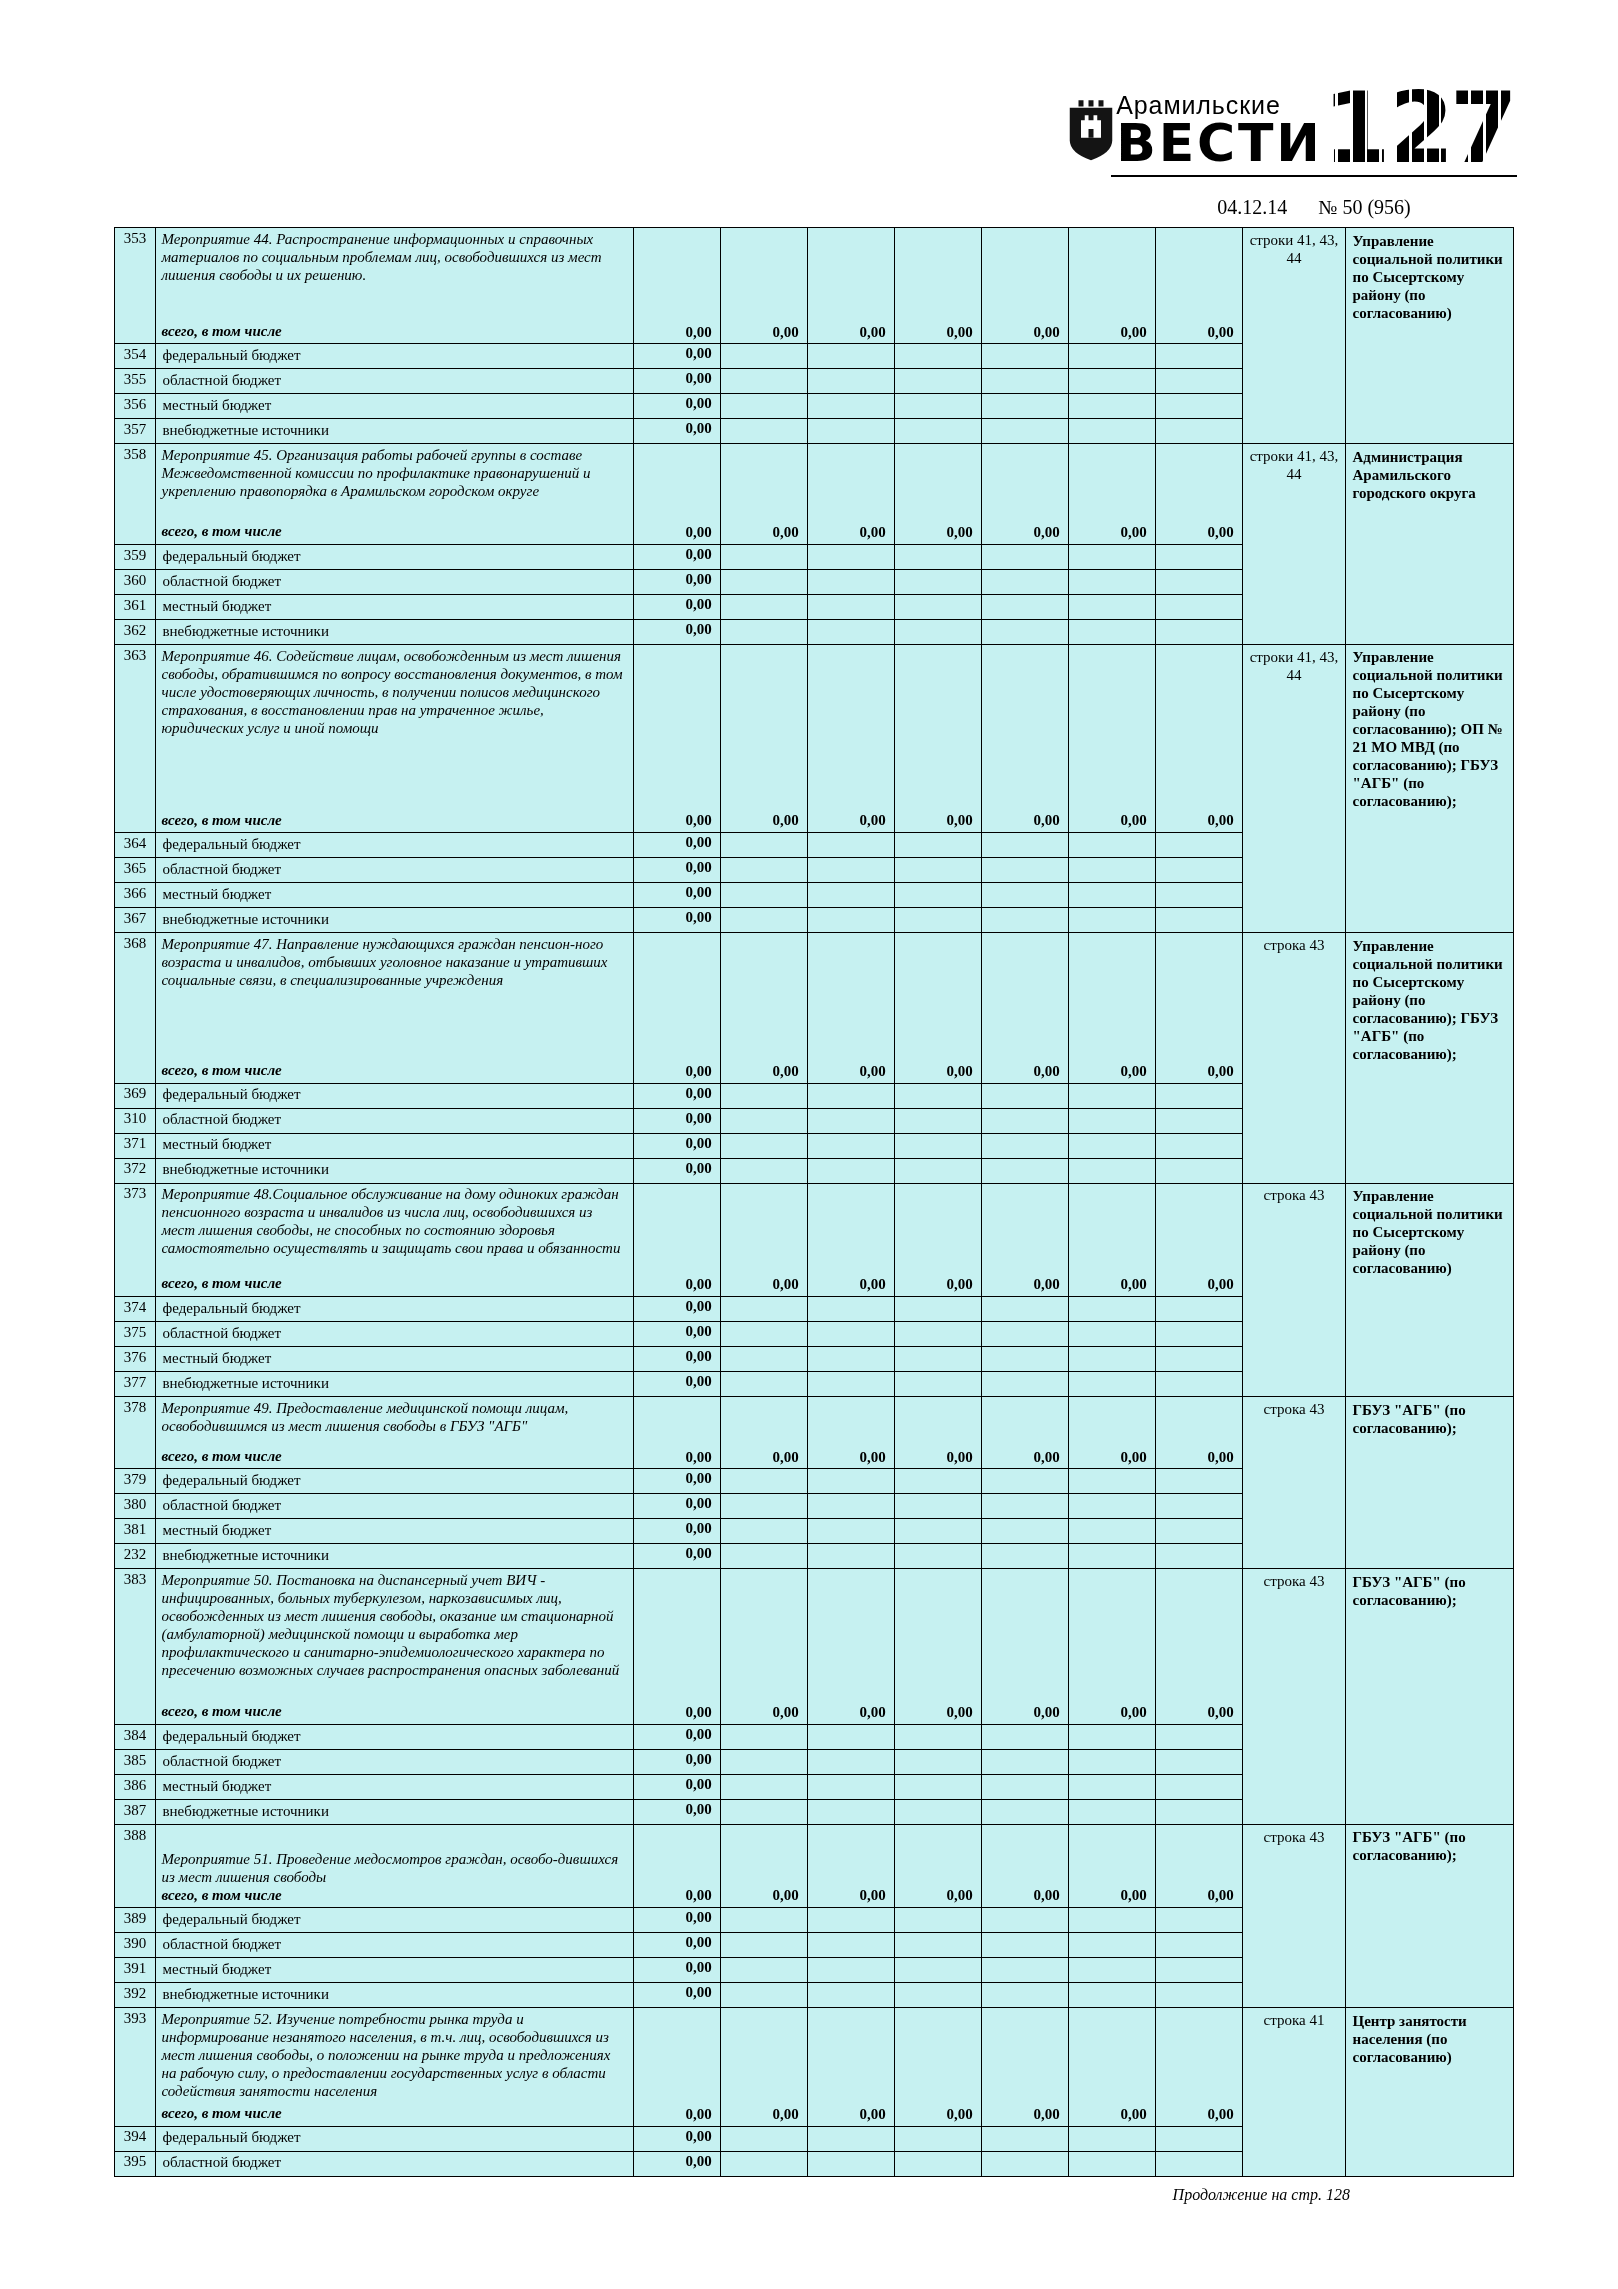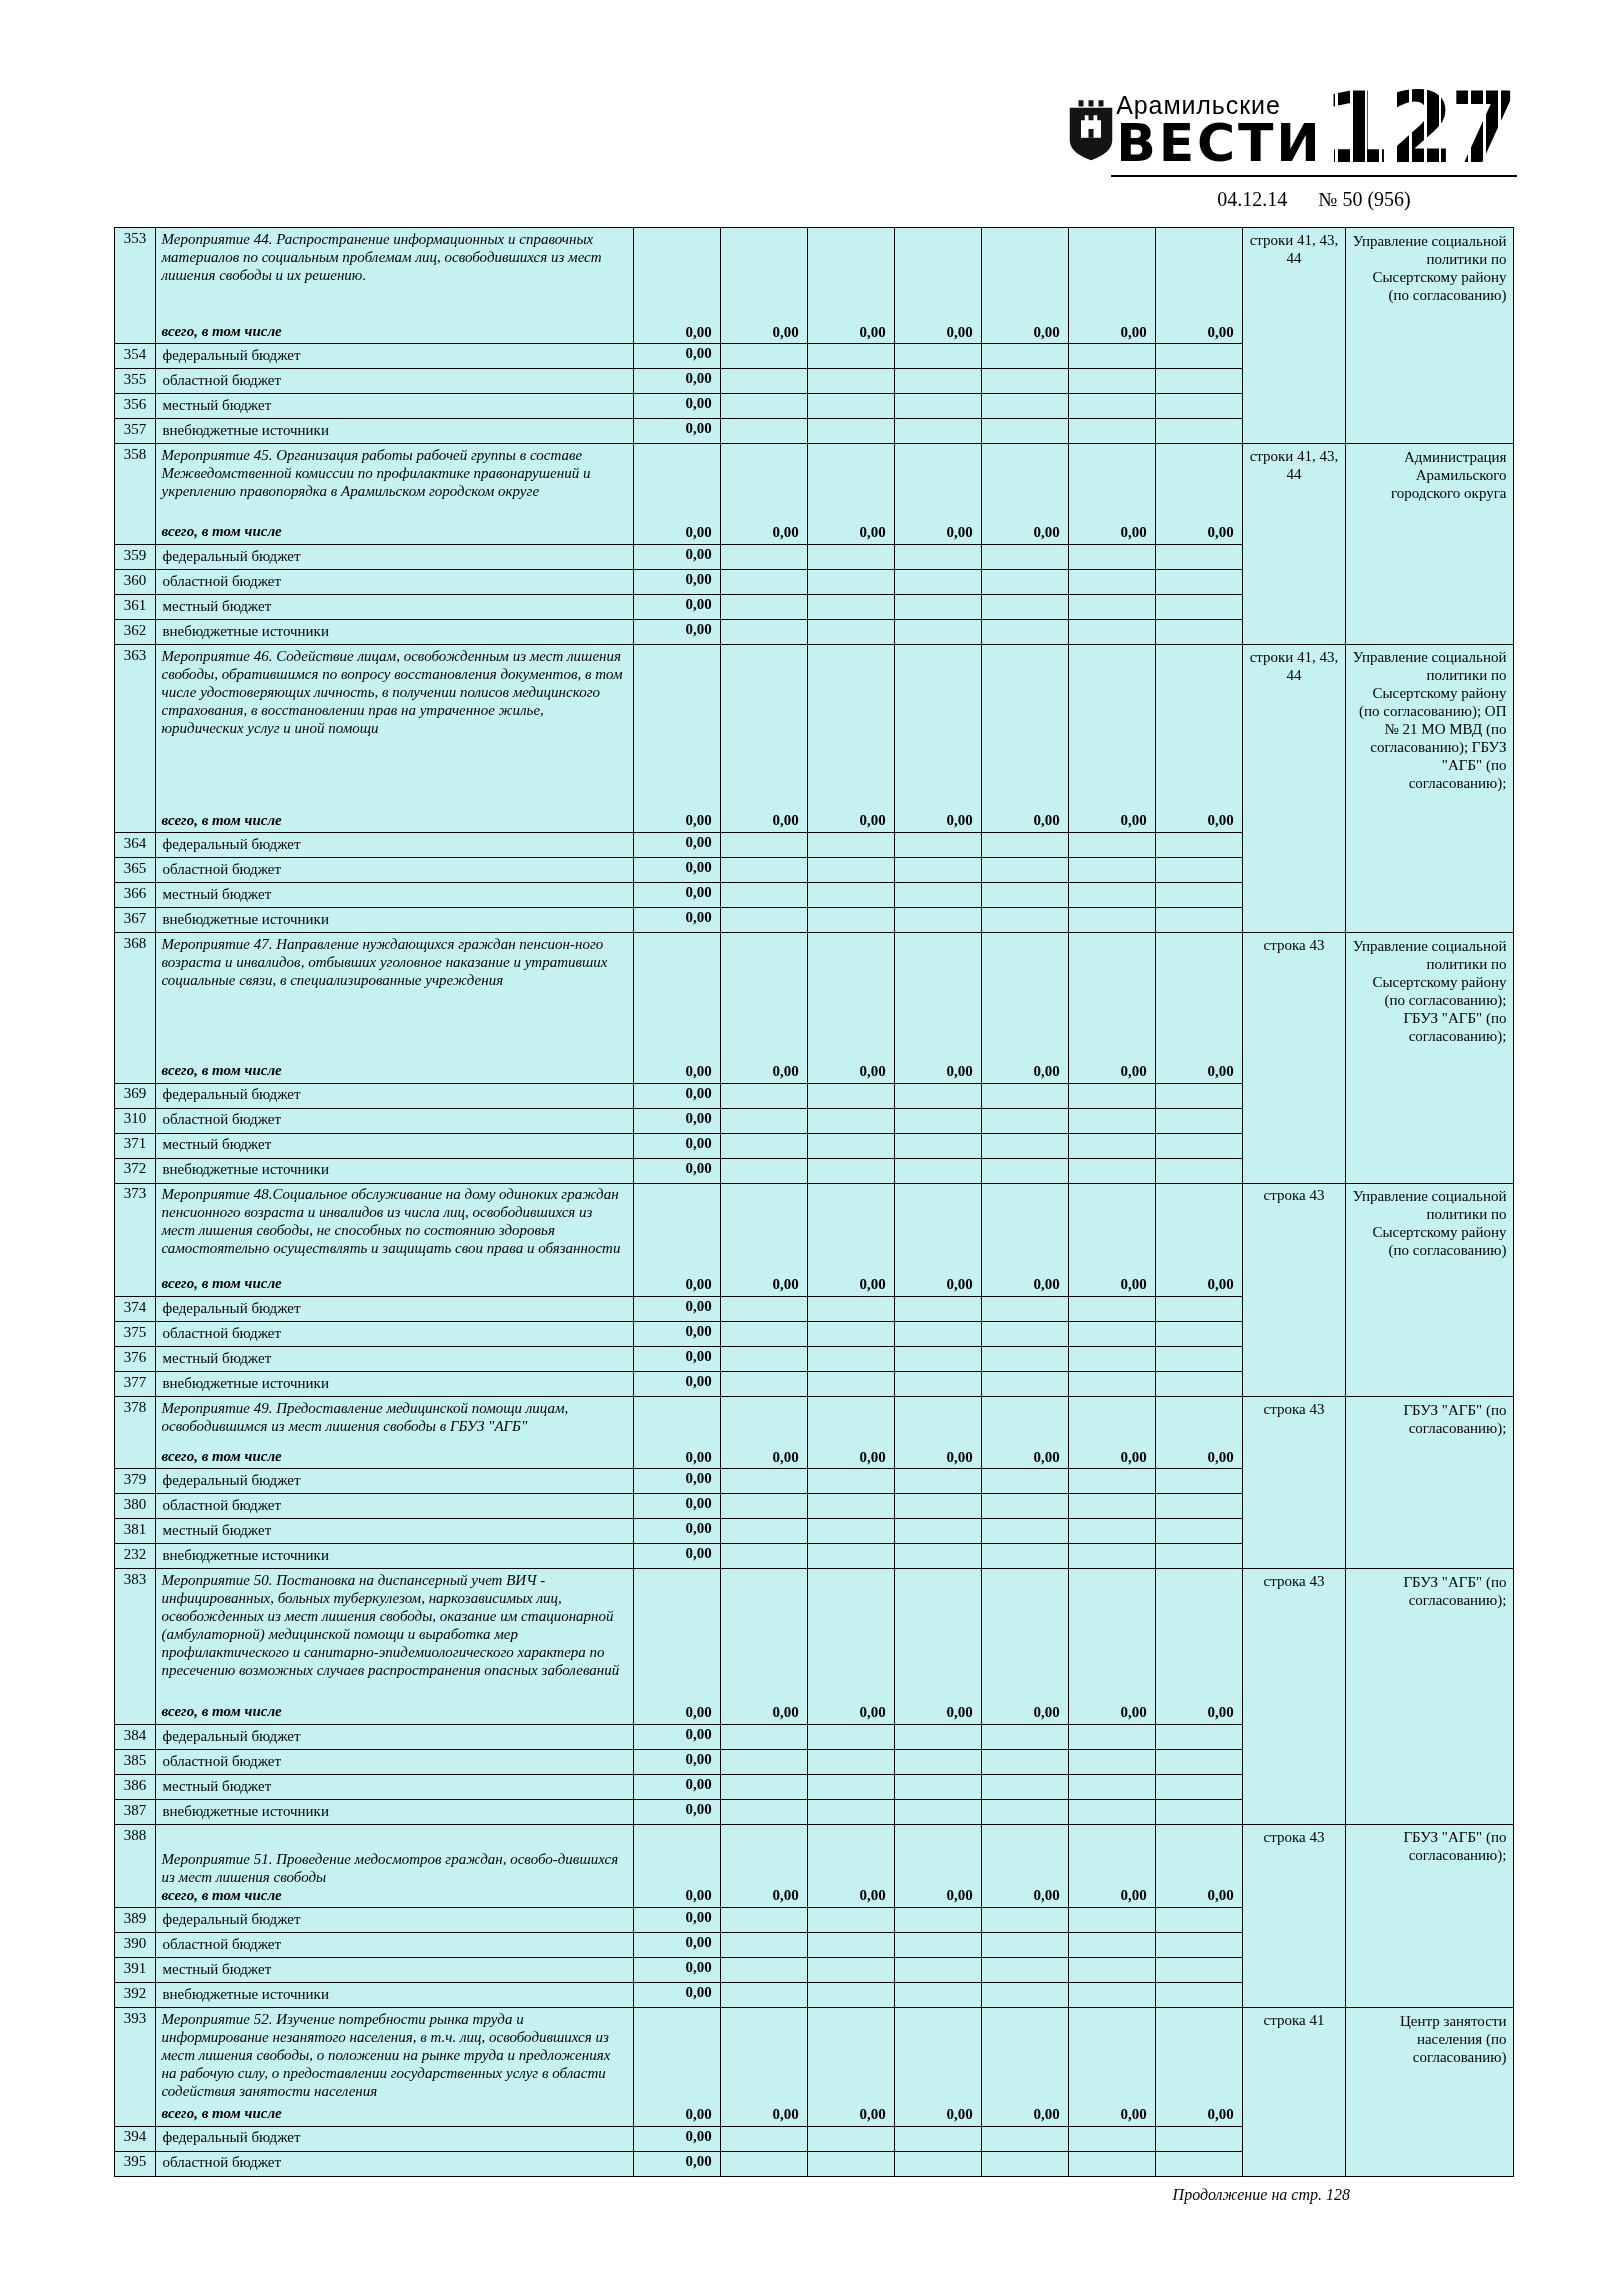--- a/index.html
+++ b/index.html
@@ -26,21 +26,21 @@
     position:relative; font-family:"DejaVu Sans", sans-serif; font-weight:bold;
     font-size:98px; line-height:0.8; letter-spacing:-4.6px; padding-right:3.7px;
   }
   .big-number .stripes {
     position:absolute; inset:0; pointer-events:none;
     background:repeating-linear-gradient(90deg, transparent 0 12px, #ffffff 12px 14.8px);
   }
   .mast-rule { border-top:2.8px solid #000; margin-top:7.4px; }
   .date-line {
     display:flex; justify-content:center; gap:31px;
-    font-size:20px; margin-top:11px; font-family:"Liberation Serif", serif;
+    font-size:20px; margin-top:19px; font-family:"Liberation Serif", serif;
   }
 
   
   .table-wrap { position:absolute; left:114px; top:227px; width:1236px; }
   table.program {
     border-collapse:collapse; width:100%;
     background:#c6f1f1; table-layout:fixed;
   }
   table.program td {
     border:0.9px solid #000; vertical-align:top;
@@ -52,21 +52,21 @@
   td.desc { padding:1.8px 5.5px 1.8px 5.5px; }
   td.desc .desc-text { font-style:italic; }
   td.desc .total-label { font-style:italic; font-weight:bold; padding-bottom:1.8px; }
   td.desc { display:table-cell; }
   td.desc .cellflex { display:flex; flex-direction:column; justify-content:space-between; height:100%; }
 
   td.label { padding:1.8px 3.7px 0.9px 6.5px; }
   td.val   { text-align:right; padding-right:8.3px; font-weight:bold; }
   tr.main-row td.val { vertical-align:bottom; padding-bottom:2.8px; }
   td.ref   { text-align:center; padding:2.8px 3.7px; }
-  td.org   { text-align:right; padding:3.7px 6.5px; line-height:1.3; }
+  td.org   { text-align:left; padding:3.7px 6.5px; line-height:1.3;font-weight:bold; }
 
   tr.sub-row td { height:25px; }
 
   
   .b353 .desc-text { min-height:92px; }
   .b358 .desc-text { min-height:76px;  }
   .b363 .desc-text { min-height:164px; }
   .b368 .desc-text { min-height:126px; }
   .b373 .desc-text { min-height:89px;  }
   .b378 .desc-text { min-height:48px;  }

